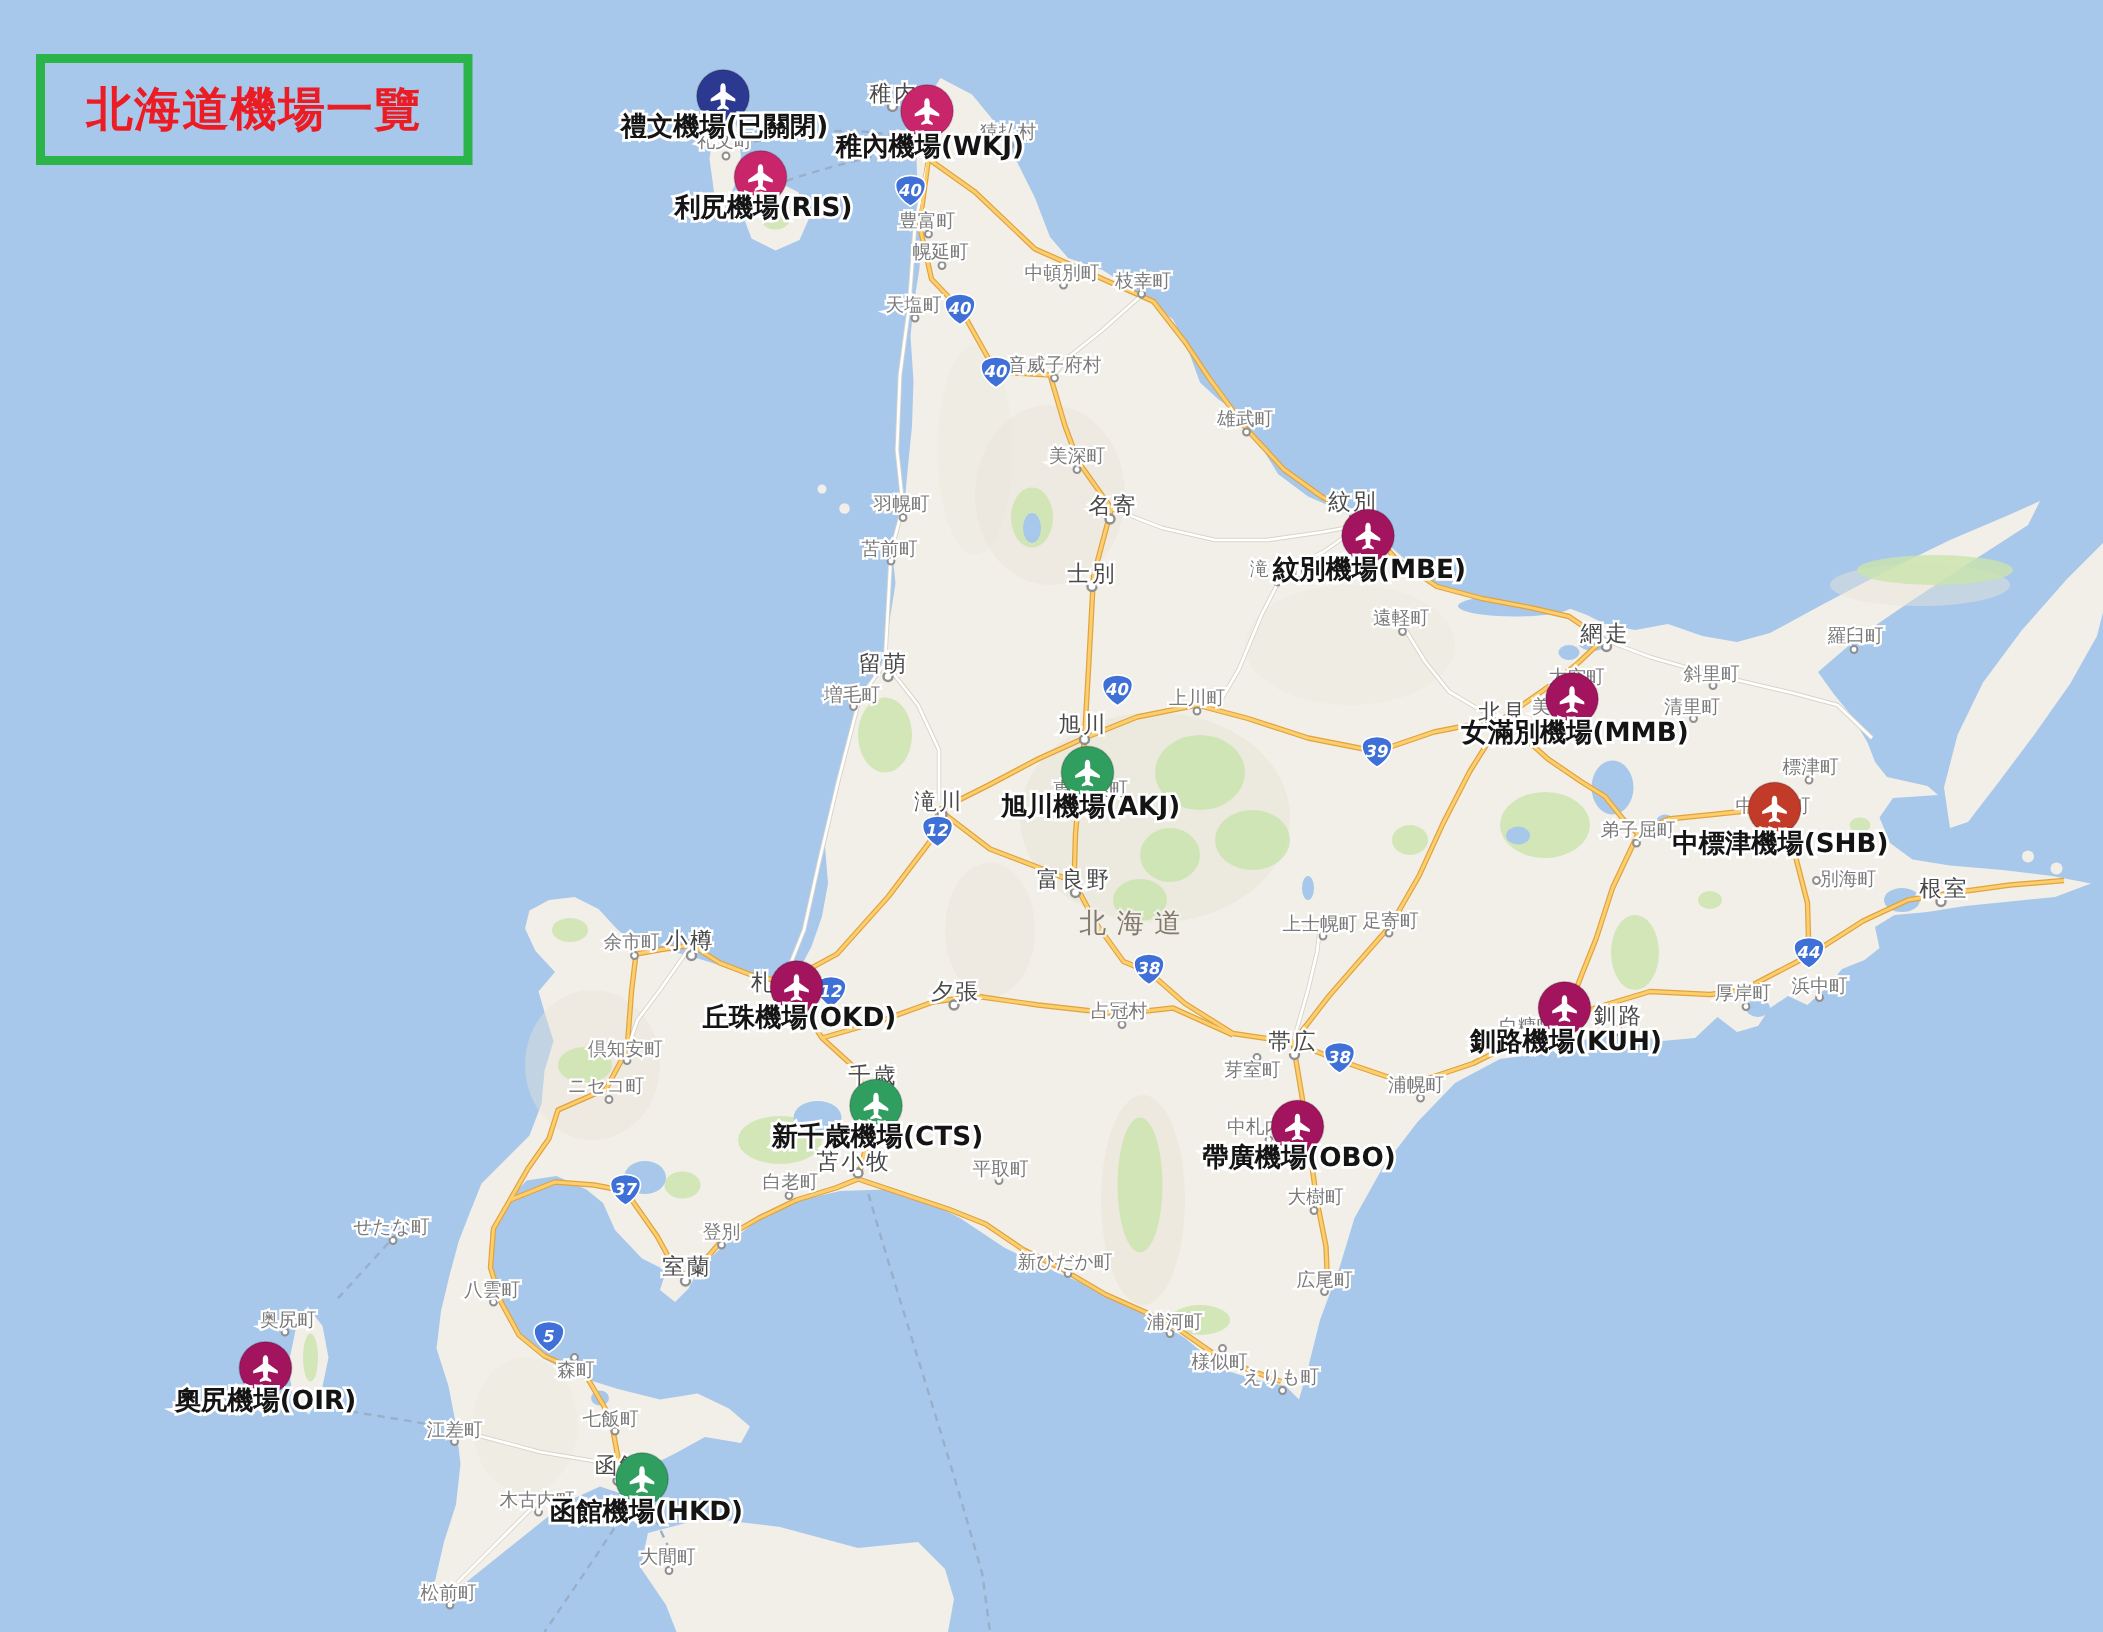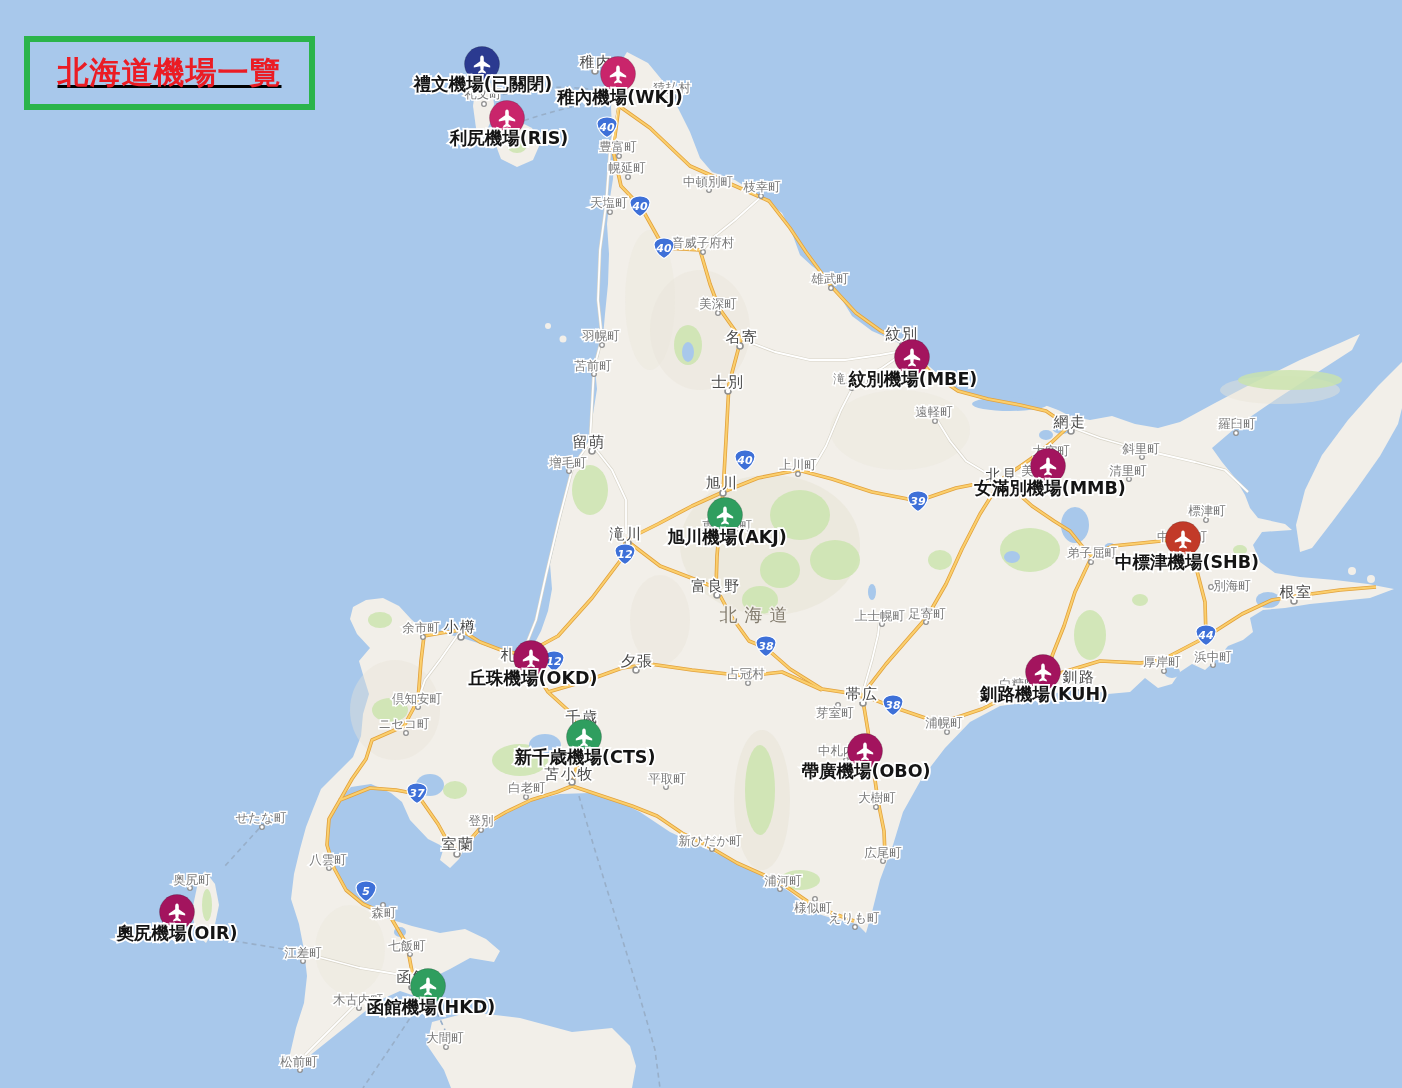--- a/index.html
+++ b/index.html
@@ -7,21 +7,20 @@
     width:1402px;height:1088px;position:relative;overflow:hidden;
     font-family:"DejaVu Sans","Liberation Sans",sans-serif;
     background:#A8C8EB;
   }
   #map-wrap{position:absolute;inset:0;}
   svg{display:block}
   .title-box{
     position:absolute;left:24px;top:36px;width:279px;height:62px;
     border:6px solid #2BB44A;display:flex;align-items:center;justify-content:center;
     z-index:50;
-    text-decoration:underline;
   }
   .title-box span{
     color:#EB1C24;font-size:31px;font-weight:bold;letter-spacing:1px;white-space:nowrap;
   }
   text{font-family:"DejaVu Sans","Liberation Sans",sans-serif;}
   .town-label{font-size:12.5px;fill:#7B7B7B;paint-order:stroke;stroke:#ffffff;stroke-width:3px;text-anchor:middle;}
   .city-label{font-size:15px;fill:#4A4A4A;paint-order:stroke;stroke:#ffffff;stroke-width:3.2px;text-anchor:middle;letter-spacing:1.5px;}
   .region-label{font-size:18px;fill:#827B6D;paint-order:stroke;stroke:#F2EFE9;stroke-width:3px;text-anchor:middle;letter-spacing:7px;}
   .airport-label{font-size:17.5px;font-weight:600;fill:#141414;paint-order:stroke;stroke:#ffffff;stroke-width:3.6px;text-anchor:middle;}
   .shield-num{font-size:11px;font-weight:bold;font-style:italic;fill:#ffffff;text-anchor:middle;}

